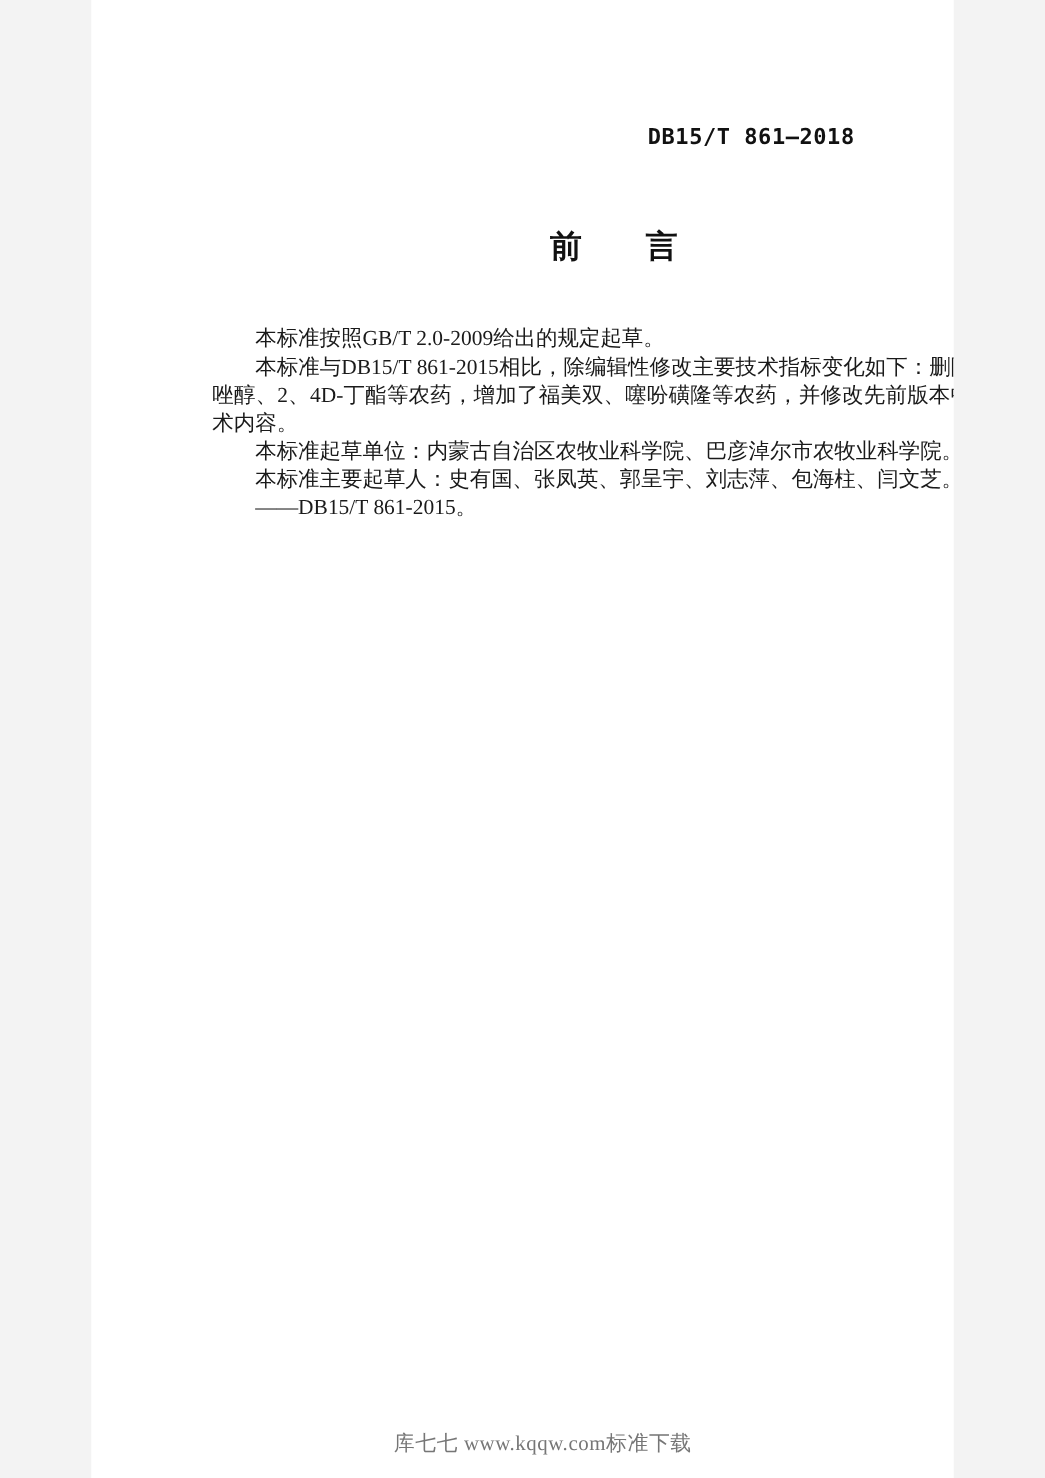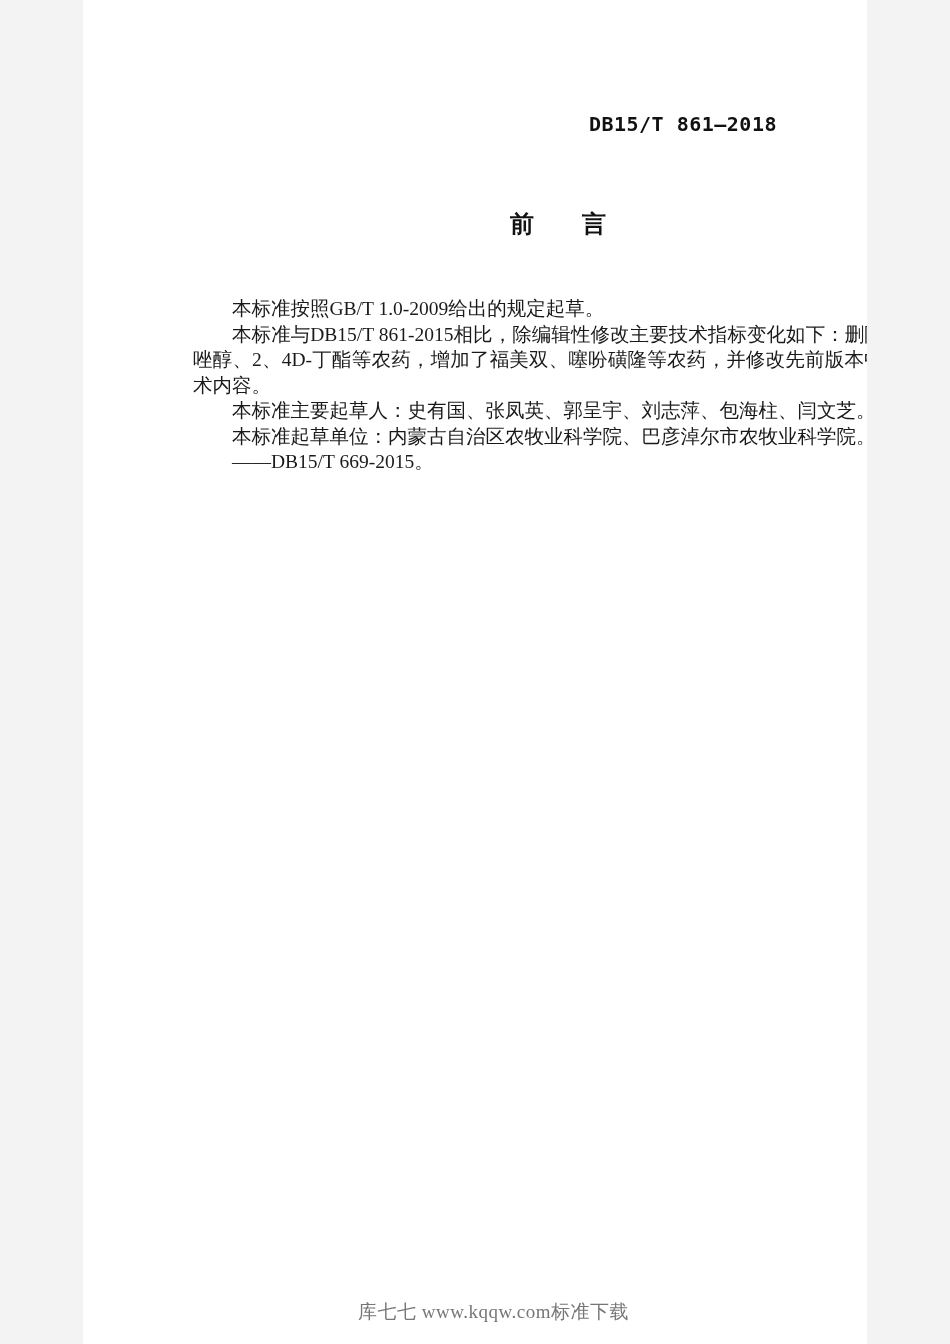--- a/index.html
+++ b/index.html
@@ -27,21 +27,21 @@
     color: #111111;
   }
   .doc-title {
     position: absolute;
     top: 206px;
     left: 110px;
     width: 730px;
     text-align: center;
     font-family: "DejaVu Sans", "Liberation Sans", sans-serif;
     font-weight: bold;
-    font-size: 24px;
+    font-size: 29px;
     line-height: 36px;
     color: #111111;
   }
   .doc-body {
     position: absolute;
     top: 296px;
     left: 110px;
     width: 730px;
   }
   .doc-body p {
@@ -77,24 +77,24 @@
 </head>
 <body>
 
 <div class="page">
 
   <div class="doc-header">DB15/T 861—2018</div>
 
   <div class="doc-title">前　　言</div>
 
   <div class="doc-body">
-    <p>本标准按照GB/T 1.0-2009给出的规定起草。</p>
+    <p>本标准按照GB/T 2.0-2009给出的规定起草。</p>
     <p>本标准与DB15/T 861-2015相比，除编辑性修改主要技术指标变化如下：删除了戊唑醇、2、4D-丁酯等农药，增加了福美双、噻吩磺隆等农药，并修改先前版本中的技术内容。</p>
+    <p>本标准起草单位：内蒙古自治区农牧业科学院、巴彦淖尔市农牧业科学院。</p>
     <p>本标准主要起草人：史有国、张凤英、郭呈宇、刘志萍、包海柱、闫文芝。</p>
-    <p>本标准起草单位：内蒙古自治区农牧业科学院、巴彦淖尔市农牧业科学院。</p>
-    <p>——DB15/T 669-2015。</p>
+    <p>——DB15/T 861-2015。</p>
   </div>
 
   <div class="page-number">I</div>
 
   <div class="watermark">库七七 www.kqqw.com标准下载</div>
 
 </div>
 
 </body></html>

